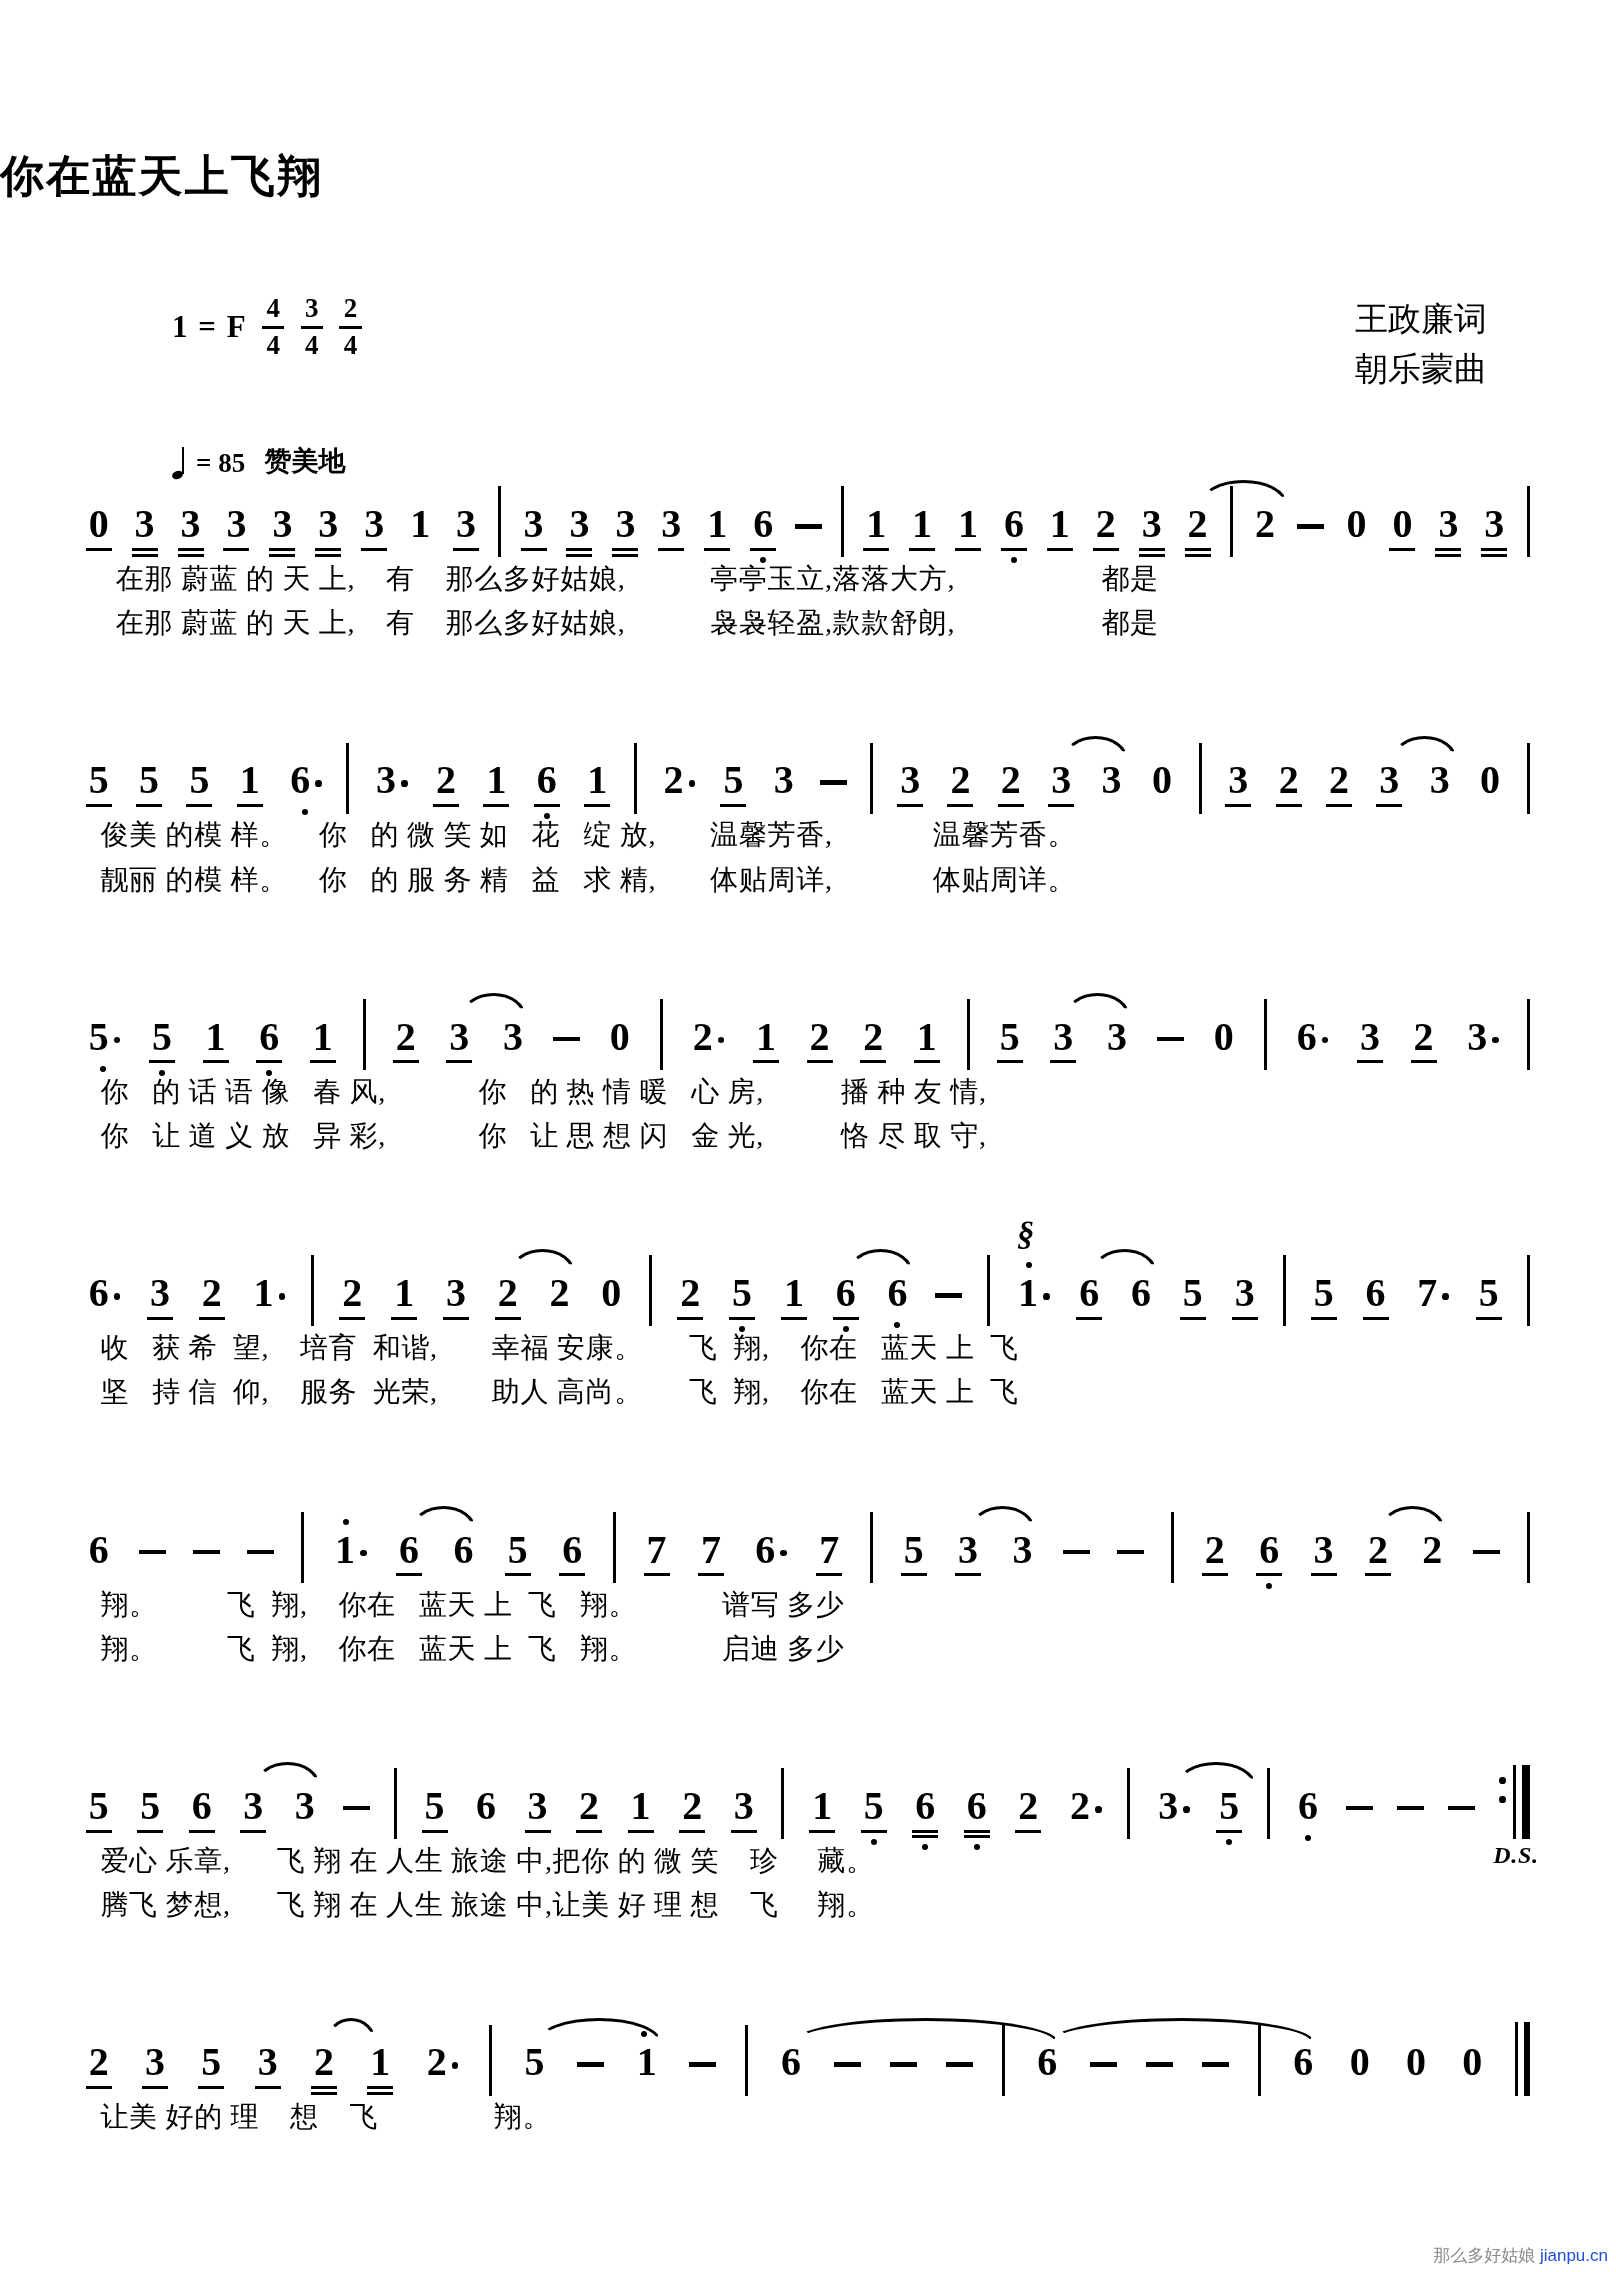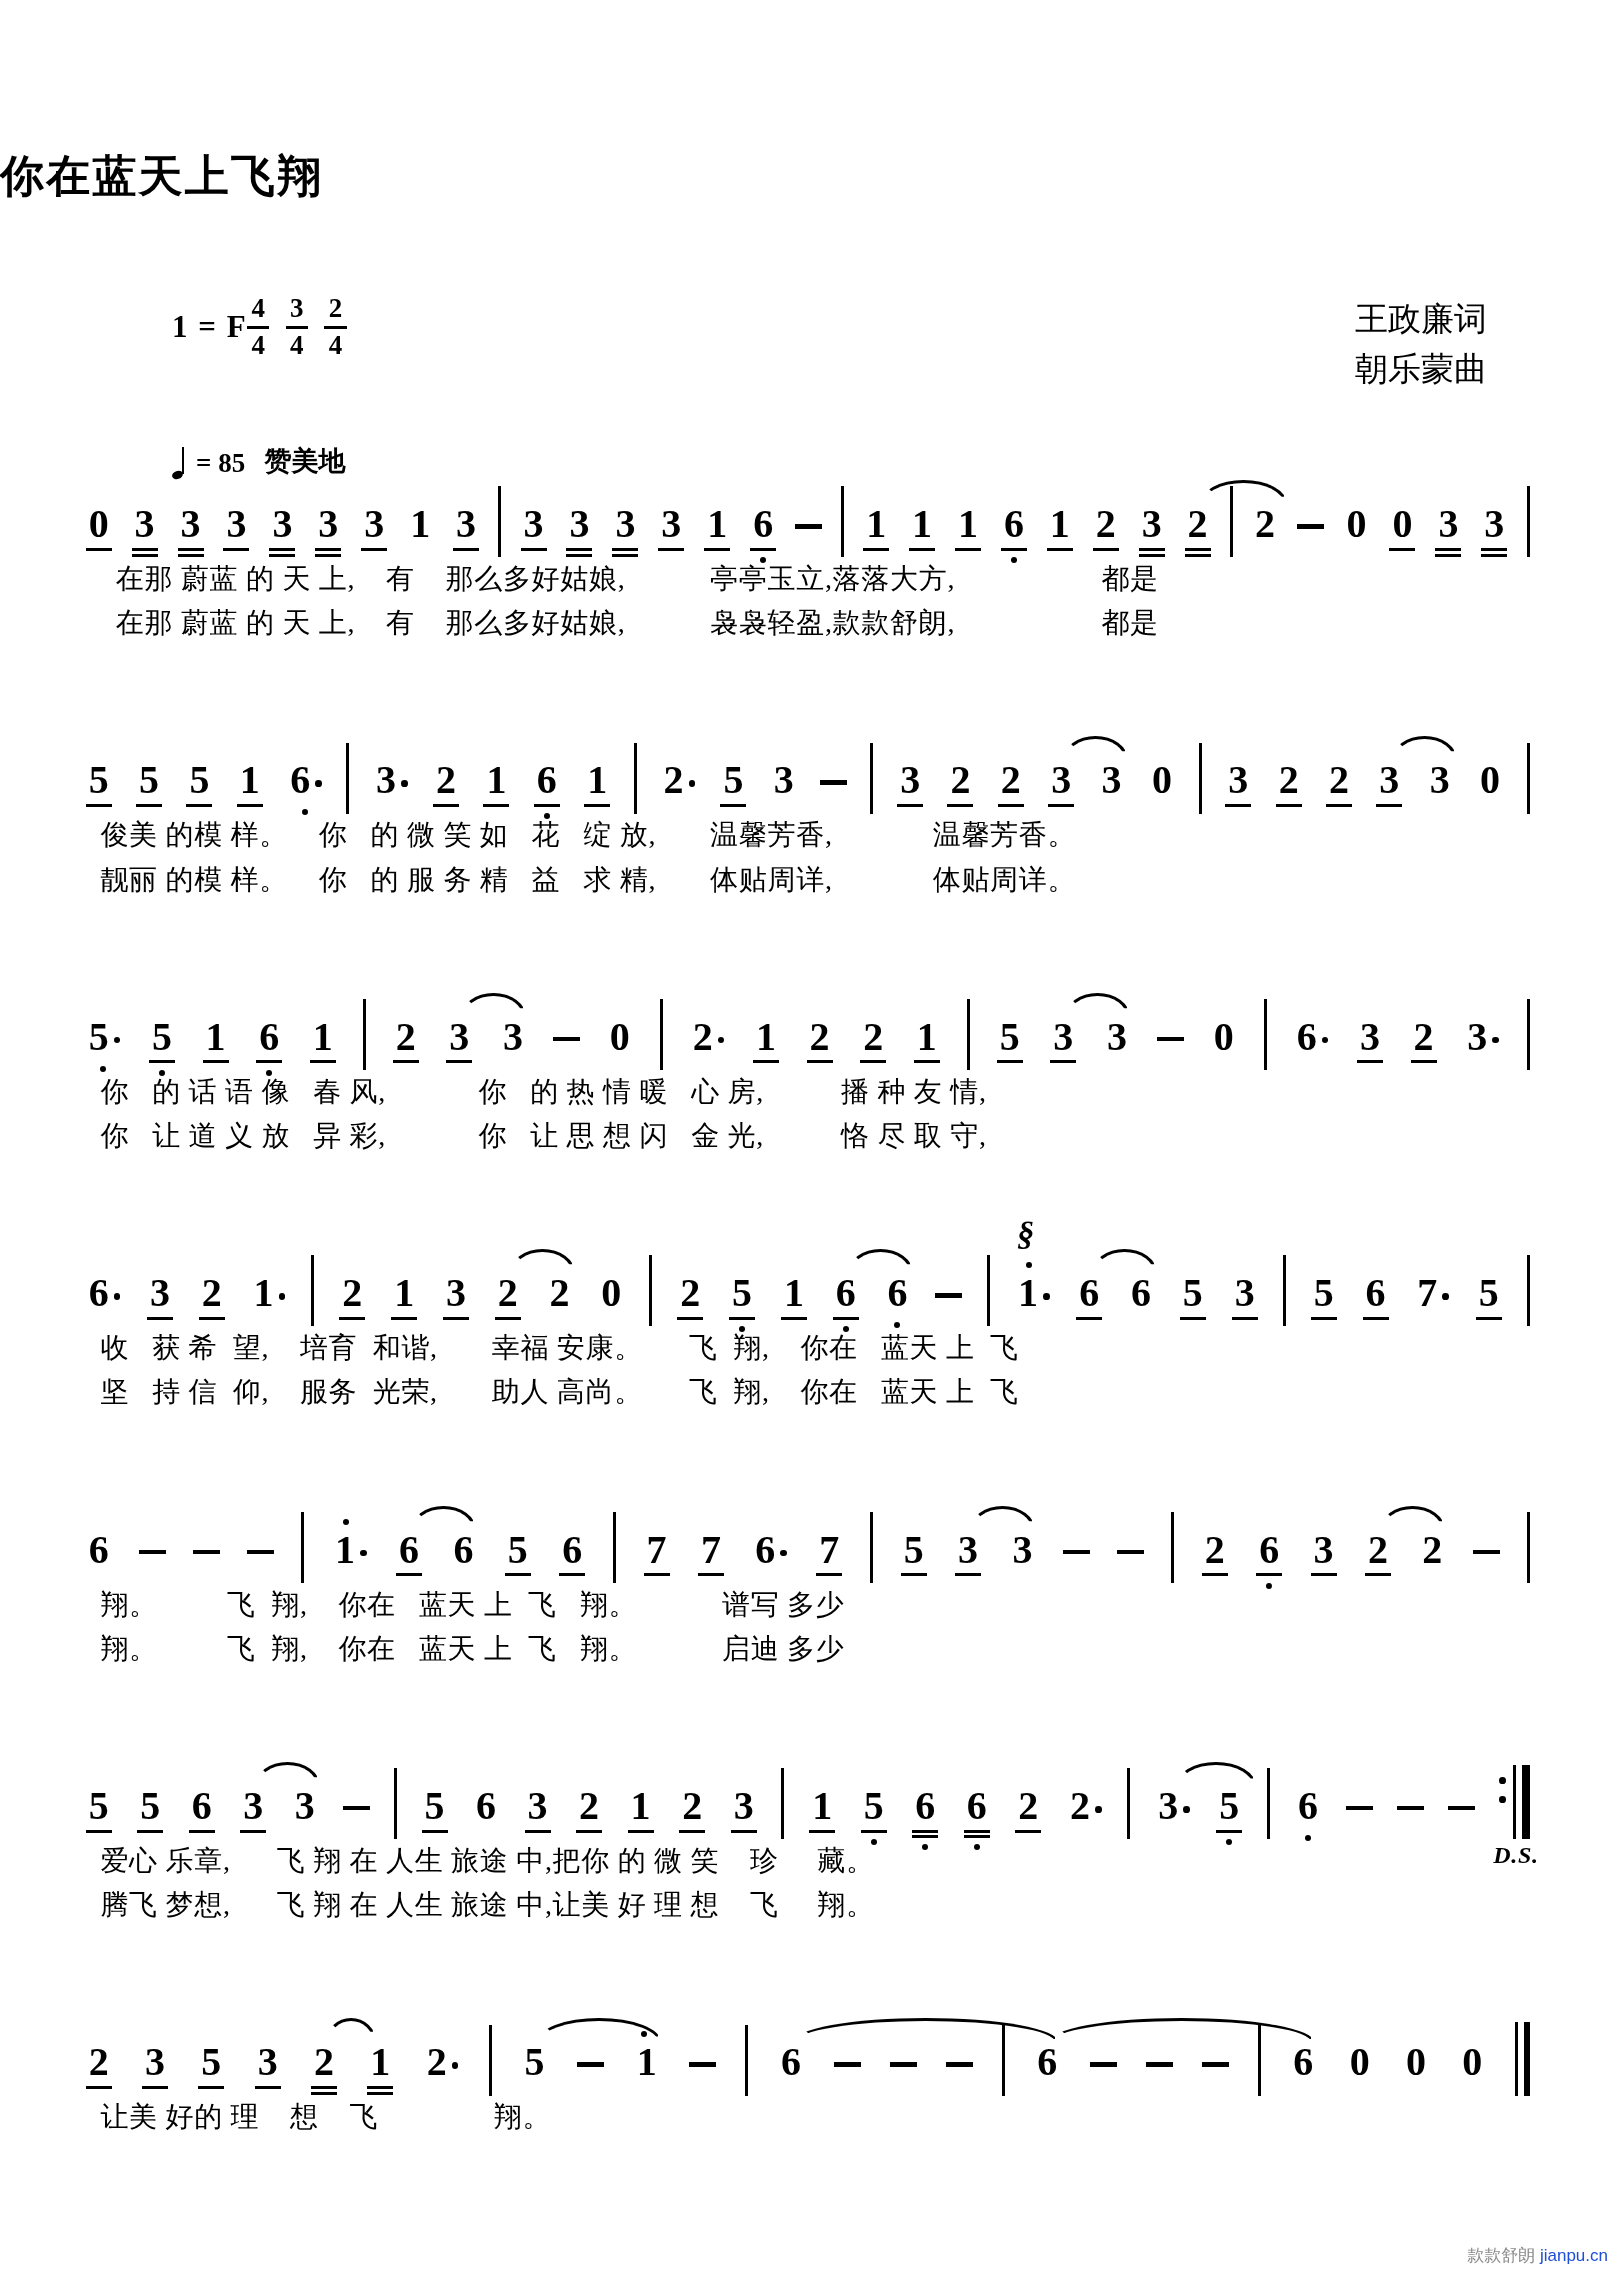--- a/index.html
+++ b/index.html
@@ -7,21 +7,21 @@
     width:1617px;height:2273px;position:relative;background:#ffffff;
     font-family:"Liberation Serif","DejaVu Serif",serif;color:#000;
     overflow:hidden;
   }
   
   .title{
     position:absolute;top:147px;left:0;width:100%;text-align:left;
     font-size:44px;font-weight:700;letter-spacing:2.2px;font-family:Liberation Mono, monospace;
   }
   .keyrow{
-    position:absolute;top:293px;left:172px;display:flex;align-items:center;
+    position:absolute;top:293px;left:172px;display:flex;align-items:center;gap:15px;
   }
   .keylabel{font-size:31px;font-weight:700;letter-spacing:1.5px;}
   .fracs{display:flex;gap:16.3px;align-items:center;}
   .frac{display:inline-flex;flex-direction:column;align-items:center;font-size:27px;font-weight:700;line-height:1.15;}
   .frac .num{border-bottom:3px solid #000;padding:0 4.4px 1.5px 4.4px;}
   .frac .den{padding-top:1.5px;}
   .credits{
     position:absolute;top:295px;right:130px;text-align:right;
     font-size:33px;line-height:1.5;
   }
@@ -376,16 +376,16 @@
         <span class="fin">
           <span class="thin"></span>
           <span class="thick2"></span>
         </span>
       </div>
       <div class="lyric">  让美 好的 理    想    飞               翔。</div>
     </div>
   </div>
 
 <div class="watermark">
-  <span style="color: rgb(138, 138, 138);">款款舒朗</span>
+  <span style="color: rgb(138, 138, 138);">那么多好姑娘</span>
   <span style="color: #1d4ed8;">jianpu.cn</span>
 </div>
 
 
 </body></html>

